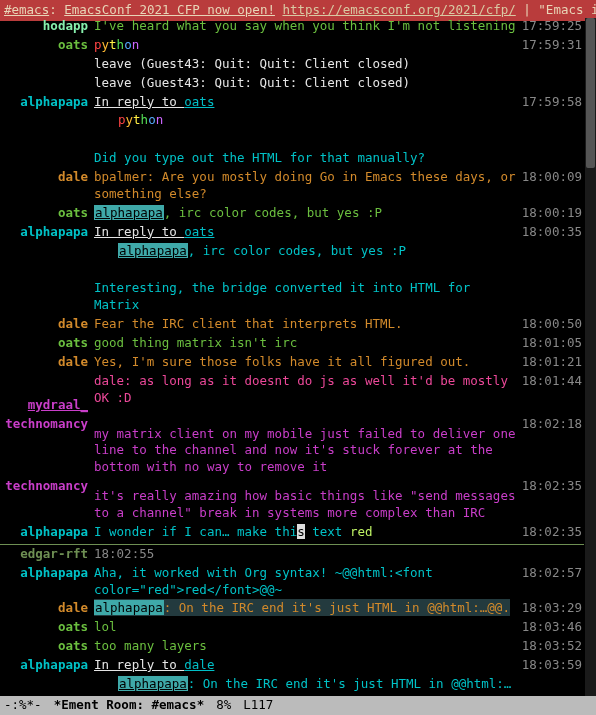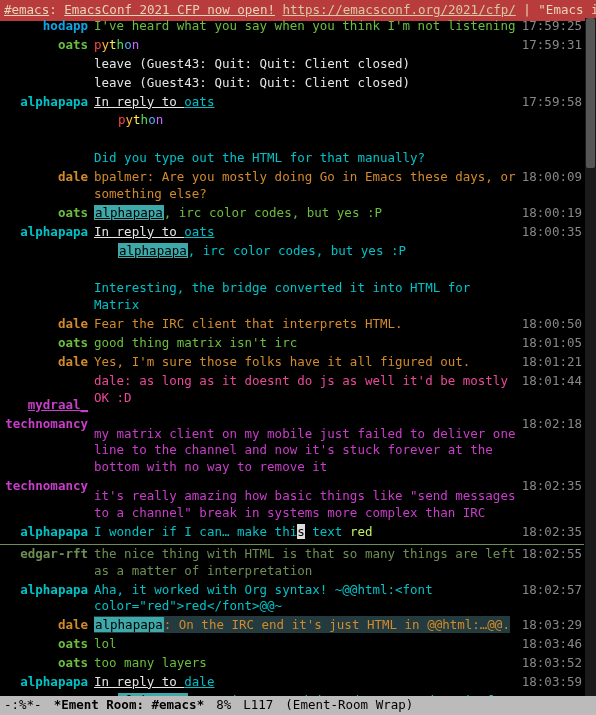--- a/index.html
+++ b/index.html
@@ -6,21 +6,21 @@
   .window{width:596px;height:715px;position:relative;background:#000;}
   .titlebar{background:#b93c3c;color:#e8d5b7;padding:2px 4px;white-space:nowrap;overflow:hidden;font-size:12.5px;}
   .titlebar .chan{text-decoration:underline;}
   .titlebar .title-text{text-decoration:underline;}
   .titlebar .url{text-decoration:underline;color:#d9c9a3;}
   .chat{position:absolute;top:18px;left:0;right:12px;bottom:18px;overflow:hidden;}
   .row{display:flex;align-items:flex-start;padding:0 2px 2px 2px;}
   .nick{width:86px;flex:0 0 86px;text-align:right;padding-right:6px;font-weight:bold;white-space:nowrap;overflow:hidden;}
   .body{flex:1 1 auto;overflow-wrap:break-word;padding-right:6px;}
   .ts{flex:0 0 60px;text-align:right;color:#888;}
-  .n-hodapp{color:#0ea5e9;}
+  .n-hodapp{color:#86efac;}
   .n-oats{color:#6bbf3f;}
   .n-alphapapa{color:#00c2c7;}
   .n-dale{color:#d28a2b;}
   .n-mydraal{color:#c93ec9;text-decoration:underline;margin-top:24px;}
   .n-technomancy{color:#c93ec9;}
   .n-edgar{color:#6e8f53;}
   .rainbow span:nth-child(1){color:#ff4444;}
   .rainbow span:nth-child(2){color:#ffbb33;}
   .rainbow span:nth-child(3){color:#ffee44;}
   .rainbow span:nth-child(4){color:#55dd55;}
@@ -151,21 +151,20 @@
         <div class="ts">18:02:35</div>
       </div>
       <div class="row">
         <div class="nick n-alphapapa">alphapapa</div>
         <div class="body teal"><span>I wonder if I can… make thi</span><span class="cursor">s</span><span> text </span><span class="redword">red</span></div>
         <div class="ts">18:02:35</div>
       </div>
       <div class="hr"></div>
       <div class="row">
         <div class="nick n-edgar">edgar-rft</div>
-        <div class="body olive">the nice thing with HTML is that so many things are left as a matter of interpretation</div>
         <div class="ts">18:02:55</div>
       </div>
       <div class="row">
         <div class="nick n-alphapapa">alphapapa</div>
         <div class="body teal">Aha, it worked with Org syntax!  ~@@html:&lt;font color="red"&gt;red&lt;/font&gt;@@~</div>
         <div class="ts">18:02:57</div>
       </div>
       <div class="row">
         <div class="nick n-dale">dale</div>
         <div class="body"><span class="hl-line"><span class="hl-alpha-noul">alphapapa</span><span class="d-orange">: On the IRC end it's just HTML in @@html:…@@.</span></span></div>
@@ -195,15 +194,14 @@
 
   <div class="scrollbar">
     <div class="thumb"></div>
   </div>
 
   <div class="modeline">
     <span>-:%*-</span>
     <span class="buf">*Ement Room: #emacs*</span>
     <span>8%</span>
     <span>L117</span>
-    <span>(Ement-Room Wrap)</span>
   </div>
 </div>
 
 </body></html>

